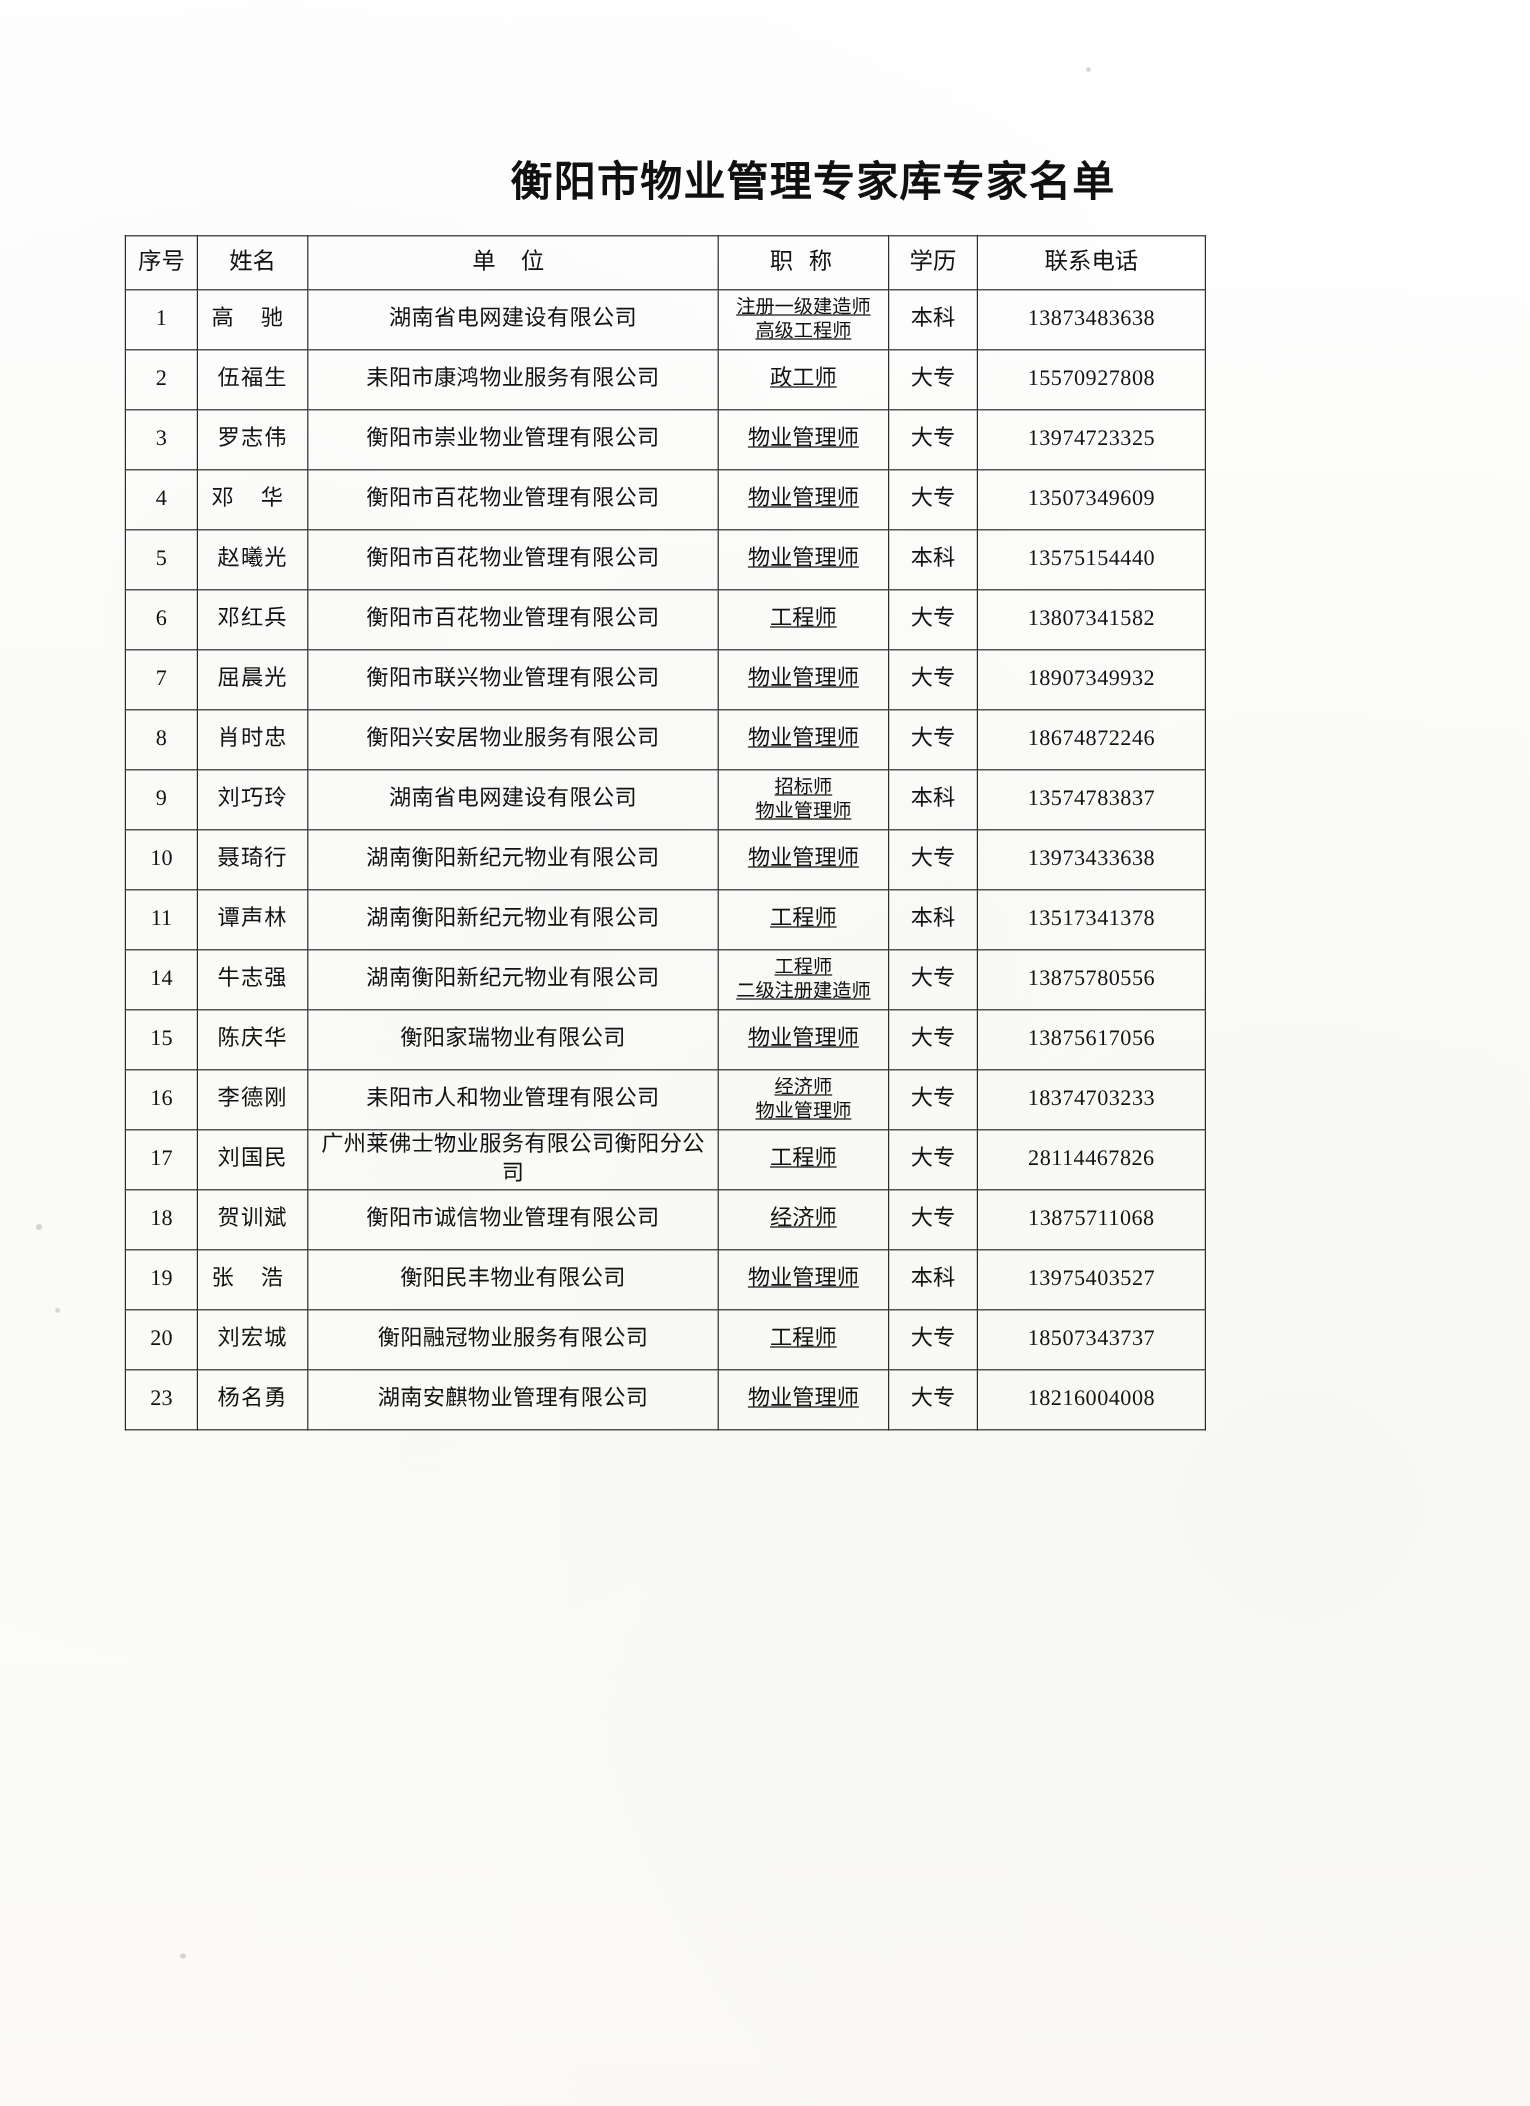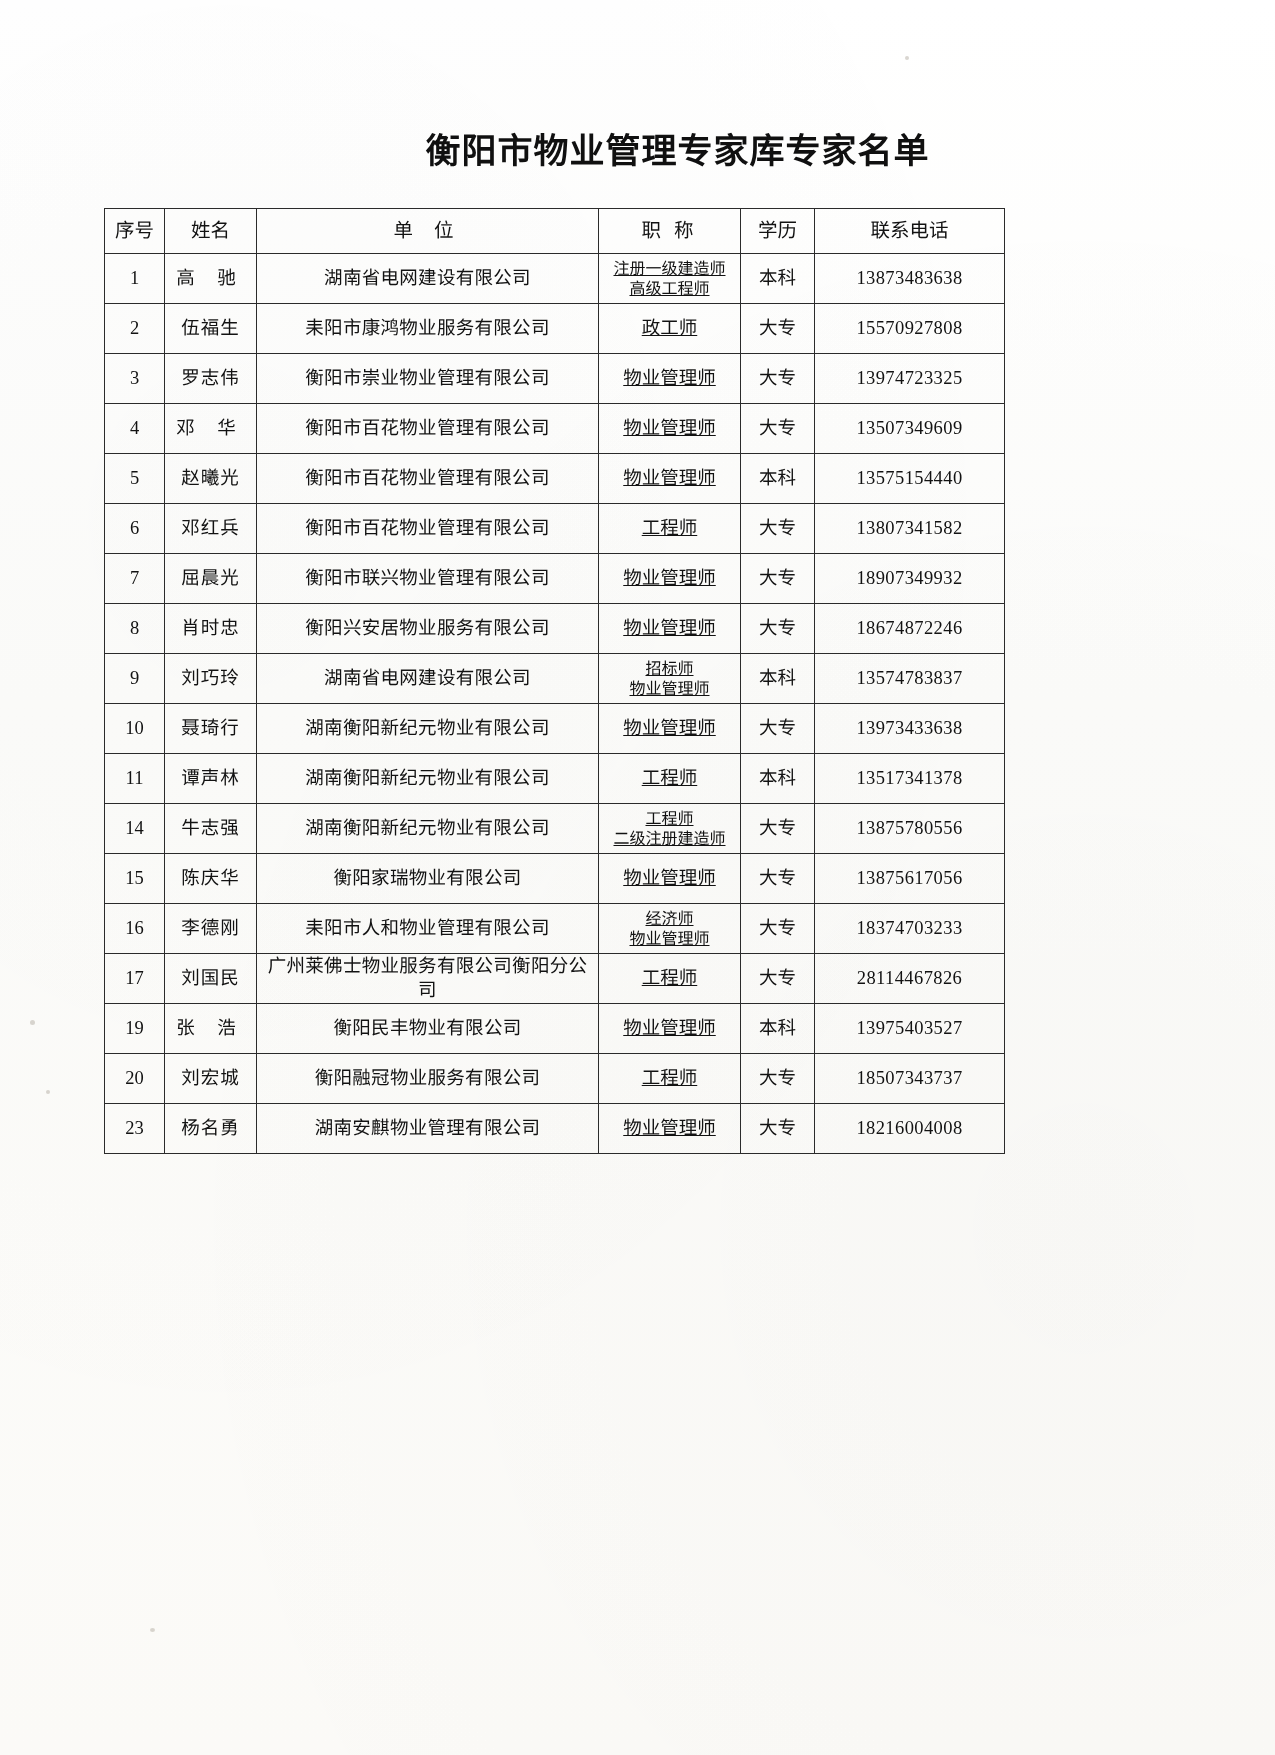--- a/index.html
+++ b/index.html
@@ -39,21 +39,21 @@
     text-align: center;
     font-size: 35px;
     font-weight: bold;
     letter-spacing: 1px;
     font-family: "DejaVu Serif", "Liberation Serif", serif;
     color: #101010;
     padding-left: 40px;
   }
   .table-wrap {
     position: absolute;
-    top: 208px;
+    top: 196px;
     left: 104px;
     width: 900px;
   }
   table.roster {
     border-collapse: collapse;
     width: 900px;
     table-layout: fixed;
     background: transparent;
   }
   table.roster th,
@@ -250,20 +250,28 @@
           </tr>
           <tr>
             <td class="idx-cell">17</td>
             <td class="name-cell">刘国民</td>
             <td class="org-cell">广州莱佛士物业服务有限公司衡阳分公司</td>
             <td class="title-cell">工程师</td>
             <td class="edu-cell">大专</td>
             <td class="phone-cell">28114467826</td>
           </tr>
           <tr>
+            <td class="idx-cell">18</td>
+            <td class="name-cell">贺训斌</td>
+            <td class="org-cell">衡阳市诚信物业管理有限公司</td>
+            <td class="title-cell">经济师</td>
+            <td class="edu-cell">大专</td>
+            <td class="phone-cell">13875711068</td>
+          </tr>
+          <tr>
             <td class="idx-cell">19</td>
             <td class="name-cell name-spaced">张 浩</td>
             <td class="org-cell">衡阳民丰物业有限公司</td>
             <td class="title-cell">物业管理师</td>
             <td class="edu-cell">本科</td>
             <td class="phone-cell">13975403527</td>
           </tr>
           <tr>
             <td class="idx-cell">20</td>
             <td class="name-cell">刘宏城</td>

